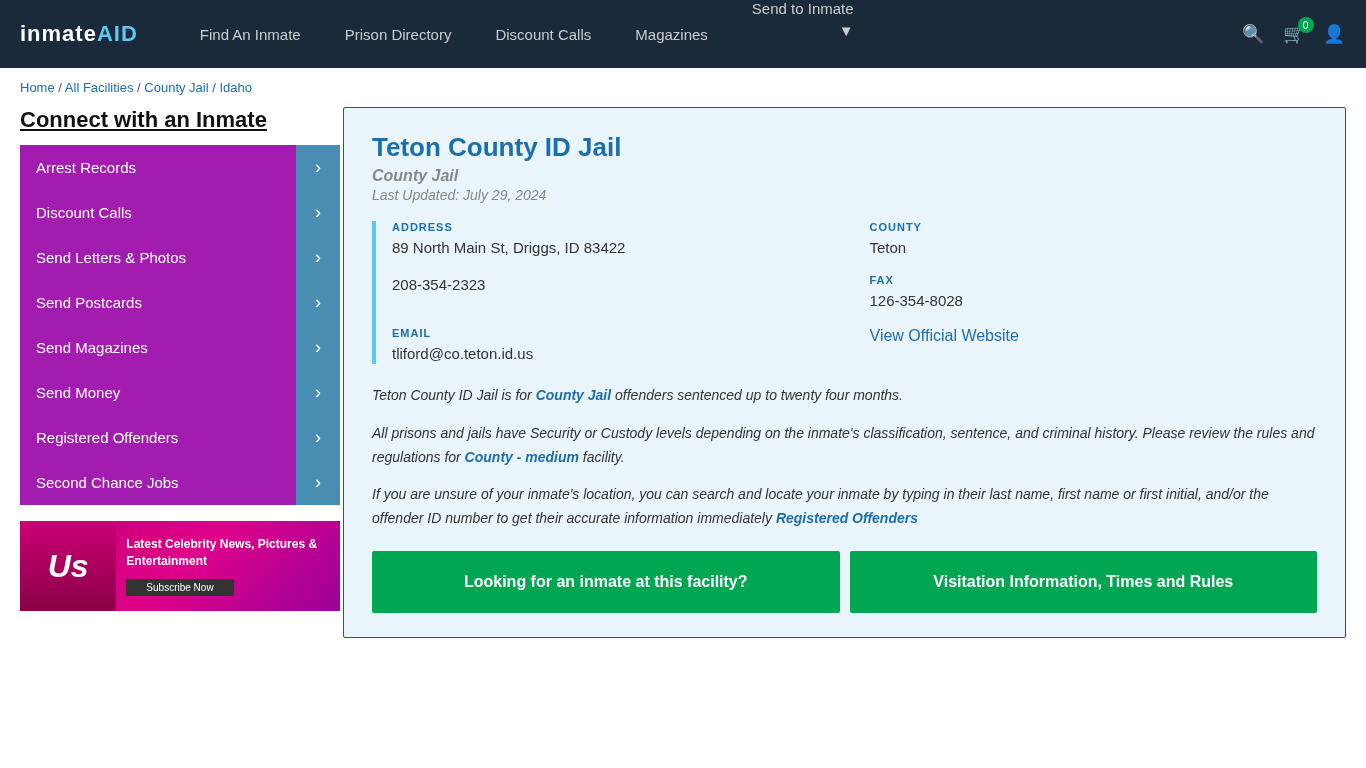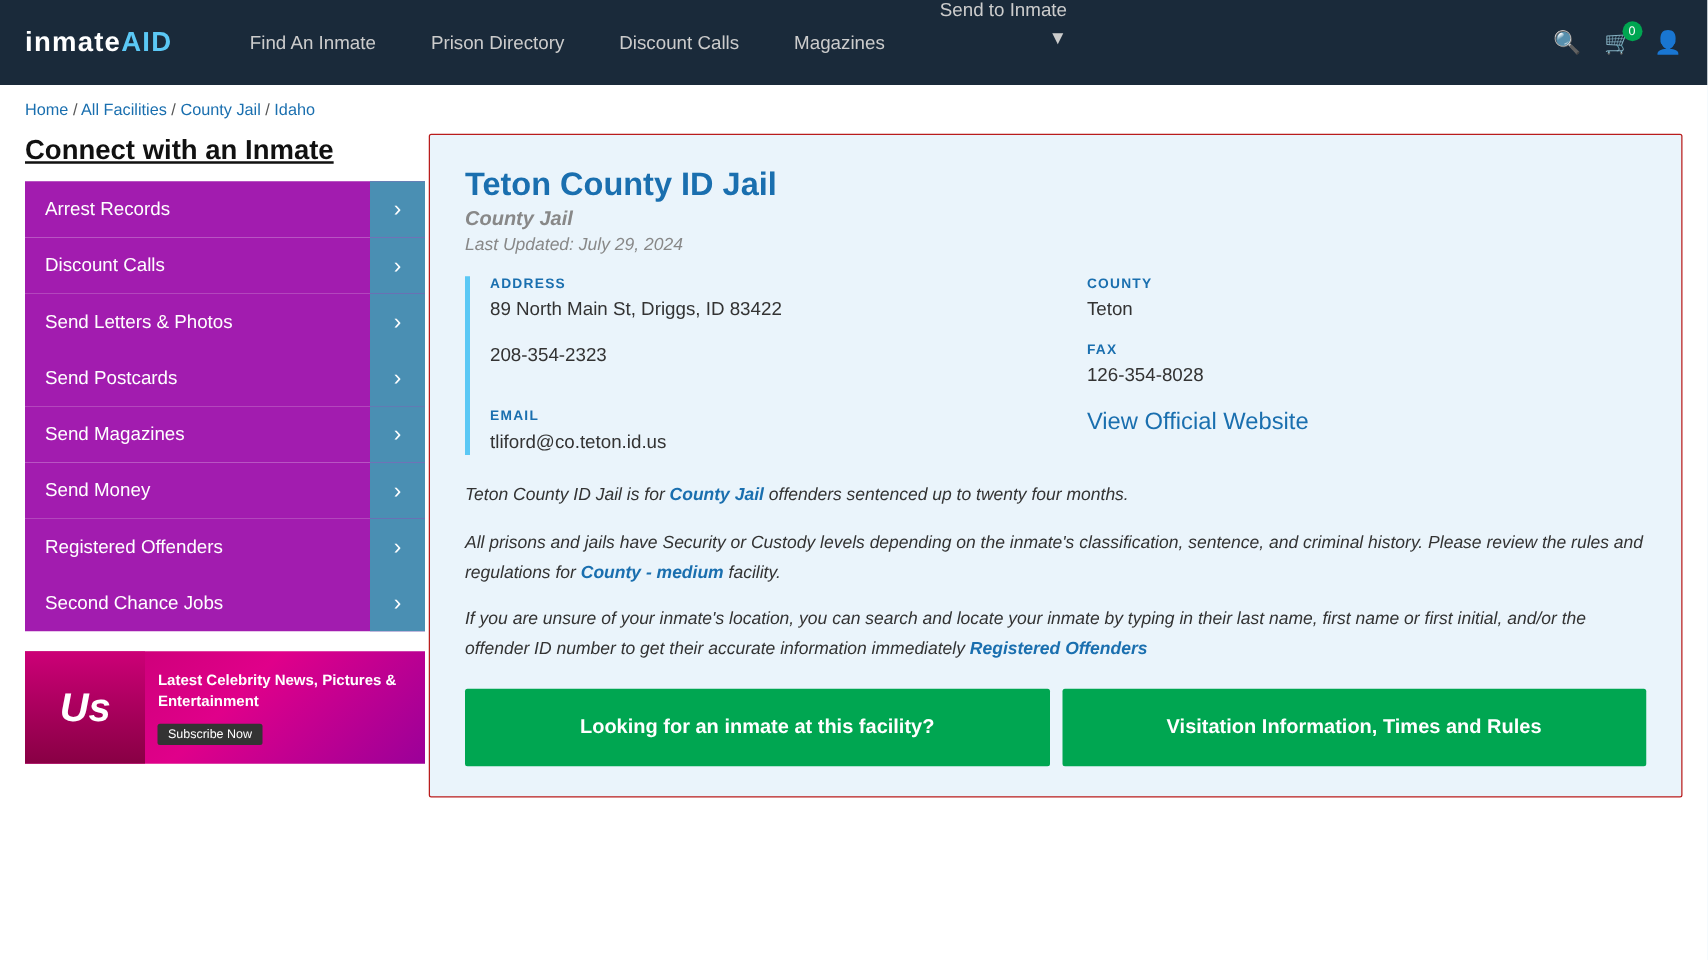--- a/index.html
+++ b/index.html
@@ -164,21 +164,21 @@
     }
     .sidebar-ad-text .ad-title {
       font-weight: bold;
       font-size: 12px;
     }
     .sidebar-ad-btn {
       display: block;
       background: #333;
       color: #fff;
       font-size: 10px;
-      padding: 3px 8px;
+      padding: 3px 20px;
       margin-top: 10px;
       border-radius: 2px;
       cursor: pointer;
       border: none;
     }
 
     
     .content {
       flex: 1;
       background: #eaf4fb;
@@ -222,21 +222,21 @@
       margin-bottom: 4px;
     }
     .info-value {
       font-size: 15px;
       color: #333;
       line-height: 1.4;
     }
     .info-link {
       color: #1a6faf;
       text-decoration: none;
-      font-size: 19px;
+      font-size: 16px;
     }
 
     
     .desc-block {
       margin-bottom: 14px;
       font-style: italic;
       color: #333;
       font-size: 14px;
       line-height: 1.7;
     }

